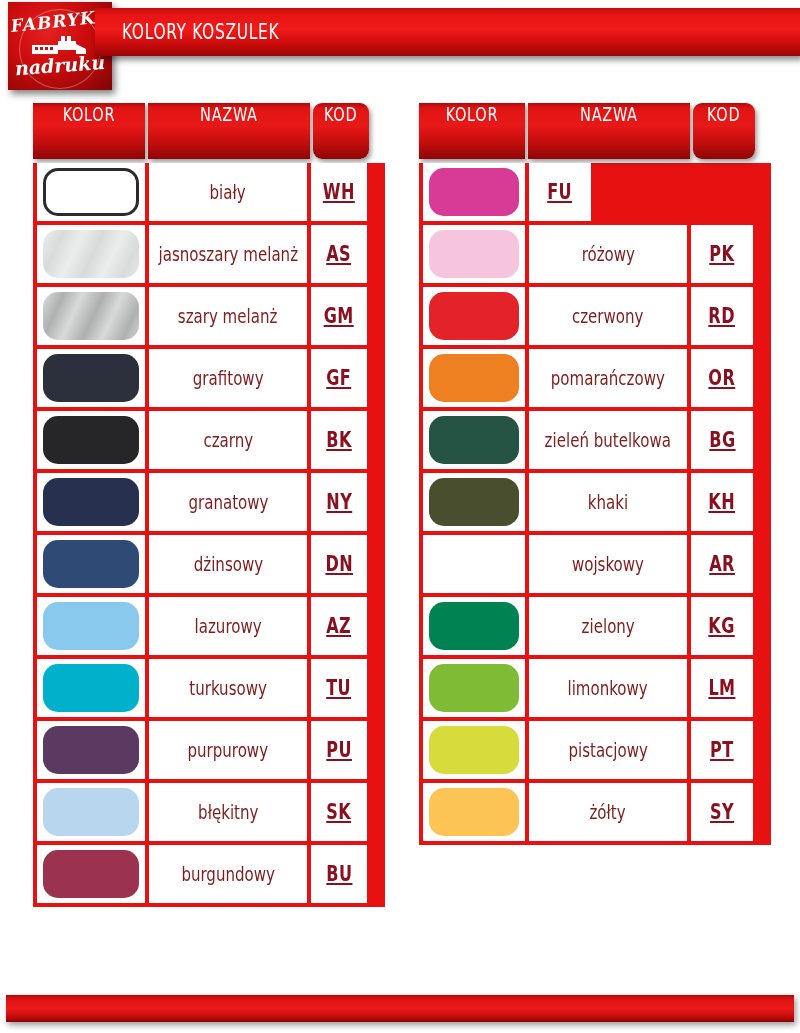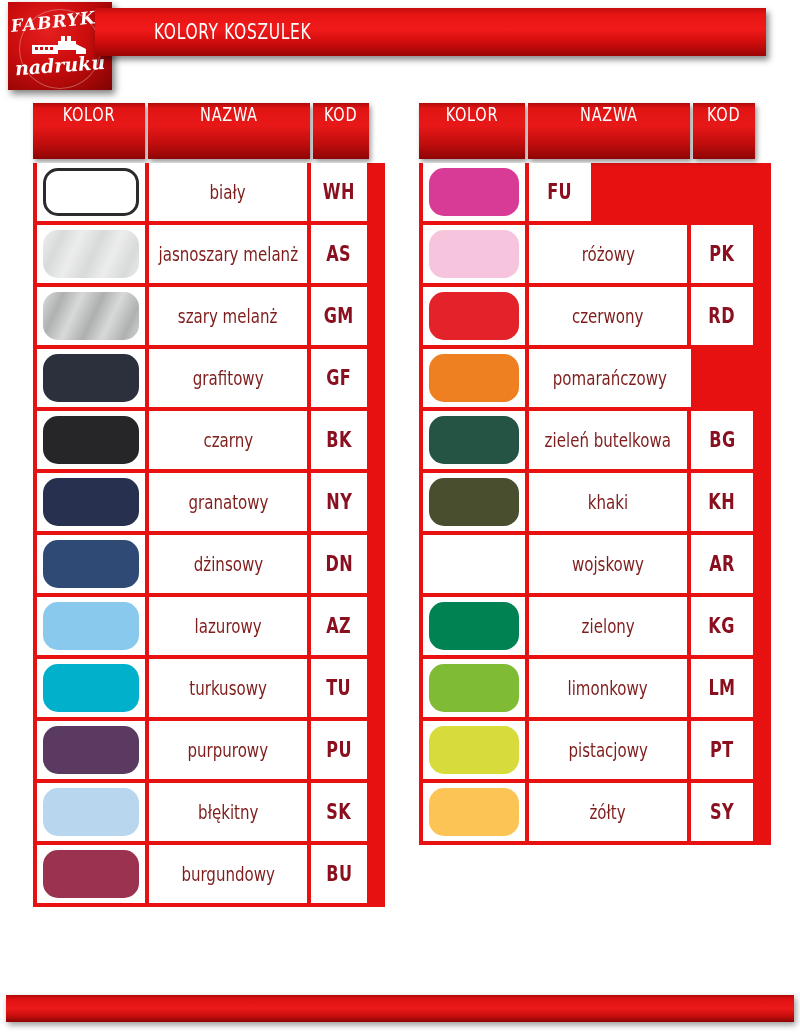--- a/index.html
+++ b/index.html
@@ -21,29 +21,28 @@
     position: absolute;
     left: 0;
     top: 0;
     width: 800px;
     height: 96px;
   }
   .header-bar {
     position: absolute;
     left: 95px;
     top: 8px;
-    width: 639px;
+    width: 705px;
     height: 48px;
     background: linear-gradient(to bottom,
         #c20d0d 0%, #e81414 14%, #f01a1a 45%,
         #d20d0d 70%, #9c0606 100%);
     box-shadow: 3px 4px 6px rgba(0,0,0,0.45);
     display: flex;
     align-items: center;
-    padding-left: 32px;
   }
   .header-title {
     color: #ffffff;
     font-size: 21px;
     letter-spacing: 0.8px;
     font-weight: 400;
     font-family: "DejaVu Sans Condensed", "Liberation Sans Narrow", "Liberation Sans", sans-serif;
     transform: scaleX(0.82);
     transform-origin: left center;
     margin-left: 27px;
@@ -124,21 +123,21 @@
     color: #ffffff;
     display: flex;
     align-items: flex-start;
     justify-content: center;
     font-size: 19px;
     letter-spacing: 0.8px;
     font-family: "DejaVu Sans Condensed", "Liberation Sans Narrow", "Liberation Sans", sans-serif;
     box-shadow: 2px 3px 5px rgba(0,0,0,0.4);
     margin-right: 3px;
   }
-  .th:last-child { margin-right: 16px; }
+  .th:last-child { margin-right: 16px; border-radius: 9px; }
   .th-label { transform: scaleX(0.85); white-space: nowrap; }
 
   .tbody {
     border: 4px solid #e81111;
     border-top: none;
     background: #e81111;
     padding: 0;
   }
   .row {
     display: flex;
@@ -176,20 +175,21 @@
     overflow: hidden;
   }
   .cell-name span { transform: scaleX(0.88); display: inline-block; }
 
   .cell-code {
     color: #8a1020;
     font-size: 21px;
     font-weight: bold;
     font-family: "DejaVu Sans Condensed", "Liberation Sans Narrow", "Liberation Sans", sans-serif;
     letter-spacing: 0.5px;
+    text-decoration: underline;
   }
   .cell-code span { transform: scaleX(0.85); display: inline-block; }
 
   
   .col-color { width: 112px; }
   .col-name  { width: 162px; }
   .col-code  { width: 56px;  }
 
   .right .col-color { width: 106px; }
   .right .col-name  { width: 162px; }
@@ -425,20 +425,23 @@
           <span>RD</span>
         </div>
       </div>
       <div class="row">
         <div class="cell cell-color col-color">
           <div class="swatch" style="background: rgb(239, 128, 34);"></div>
         </div>
         <div class="cell cell-name col-name">
           <span>pomarańczowy</span>
         </div>
+        <div class="cell cell-code col-code">
+          <span>OR</span>
+        </div>
       </div>
       <div class="row">
         <div class="cell cell-color col-color">
           <div class="swatch" style="background: rgb(37, 83, 68);"></div>
         </div>
         <div class="cell cell-name col-name">
           <span>zieleń butelkowa</span>
         </div>
         <div class="cell cell-code col-code">
           <span>BG</span>

